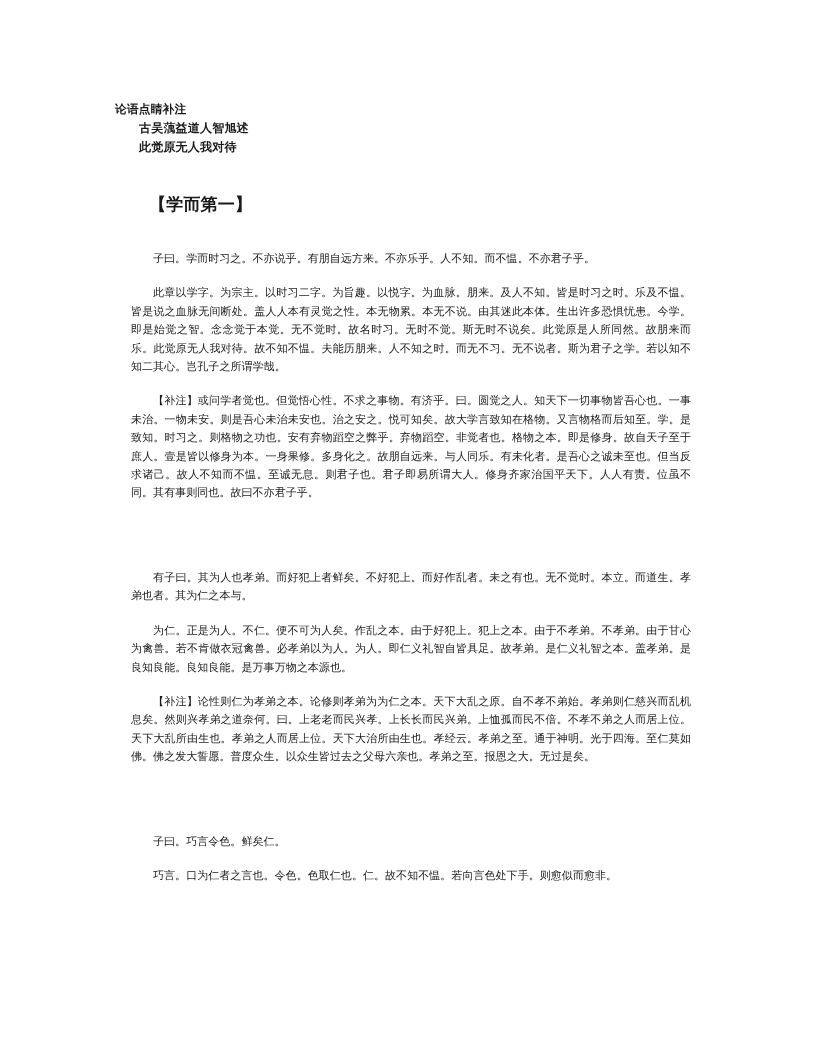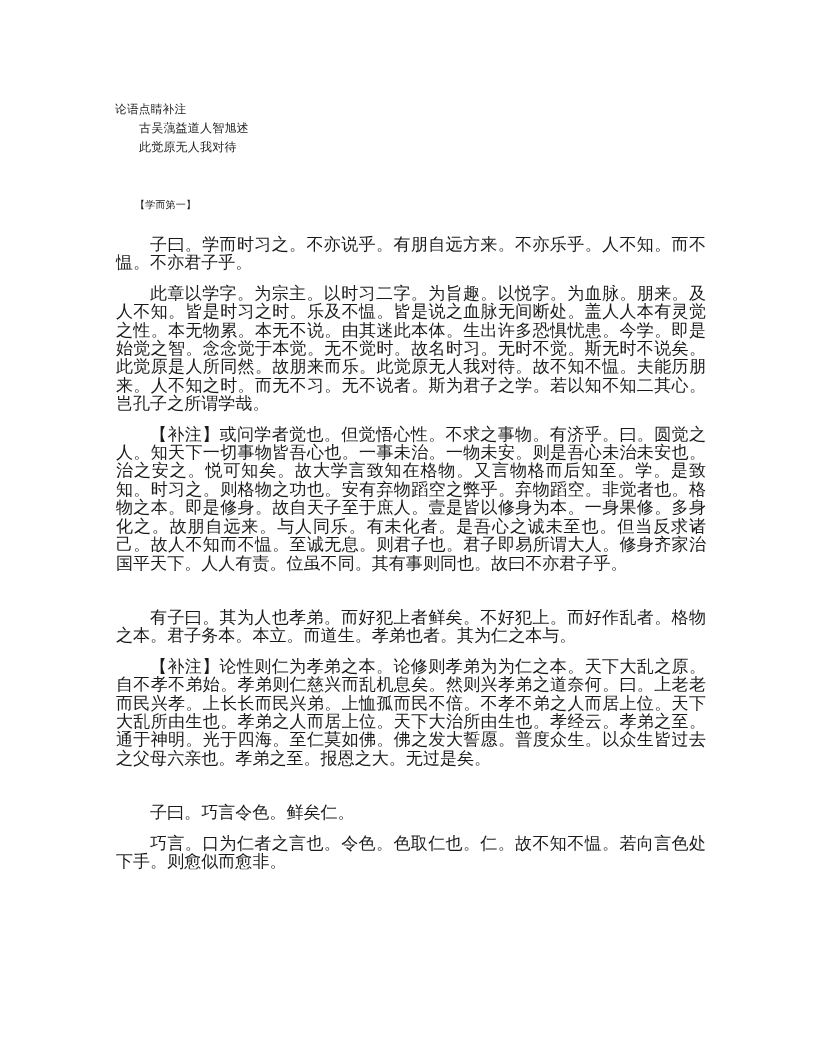--- a/index.html
+++ b/index.html
@@ -27,48 +27,49 @@
   .content {
     position: absolute;
     left: 115px;
     top: 100px;
     width: 592px;
   }
 
   
   .titleblock {
     margin: 0;
+    font-weight: bold;
   }
   .doc-title {
     font-size: 11.7px;
     line-height: 19px;
     text-align: left;
     letter-spacing: 0.2px;
   }
   .byline {
     font-size: 12px;
     line-height: 19px;
     text-indent: 2em;
     letter-spacing: 0.2px;
   }
 
   .gap-lg { height: 38px; }
   .gap-md { height: 20px; }
 
   .chapter-head {
-    font-size: 10px;
+    font-size: 17px;
     line-height: 19px;
     text-indent: 2em;
-    font-weight: 400;
+    font-weight: 700;
     letter-spacing: 0.2px;
   }
 
   p.para {
-    margin: 1px;
-    font-size: 17px;
+    margin: 16px;
+    font-size: 11px;
     line-height: 18.4px;
     text-indent: 2em;
     text-align: justify;
     text-justify: inter-ideograph;
     letter-spacing: 0.05px;
     word-break: break-all;
   }
   p.para + p.para {
     margin-top: 12px;
   }
@@ -96,21 +97,22 @@
 
     <div>
       <p class="para">子曰。学而时习之。不亦说乎。有朋自远方来。不亦乐乎。人不知。而不愠。不亦君子乎。</p>
       <p class="para">此章以学字。为宗主。以时习二字。为旨趣。以悦字。为血脉。朋来。及人不知。皆是时习之时。乐及不愠。皆是说之血脉无间断处。盖人人本有灵觉之性。本无物累。本无不说。由其迷此本体。生出许多恐惧忧患。今学。即是始觉之智。念念觉于本觉。无不觉时。故名时习。无时不觉。斯无时不说矣。此觉原是人所同然。故朋来而乐。此觉原无人我对待。故不知不愠。夫能历朋来。人不知之时。而无不习。无不说者。斯为君子之学。若以知不知二其心。岂孔子之所谓学哉。</p>
       <p class="para">【补注】或问学者觉也。但觉悟心性。不求之事物。有济乎。曰。圆觉之人。知天下一切事物皆吾心也。一事未治。一物未安。则是吾心未治未安也。治之安之。悦可知矣。故大学言致知在格物。又言物格而后知至。学。是致知。时习之。则格物之功也。安有弃物蹈空之弊乎。弃物蹈空。非觉者也。格物之本。即是修身。故自天子至于庶人。壹是皆以修身为本。一身果修。多身化之。故朋自远来。与人同乐。有未化者。是吾心之诚未至也。但当反求诸己。故人不知而不愠。至诚无息。则君子也。君子即易所谓大人。修身齐家治国平天下。人人有责。位虽不同。其有事则同也。故曰不亦君子乎。</p>
     </div>
 
     <div class="block-gap-big"></div>
 
     <div>
-      <p class="para">有子曰。其为人也孝弟。而好犯上者鲜矣。不好犯上。而好作乱者。格物之本。君子务本。本立。而道生。孝弟也者。其为仁之本与。</p>
+      <p class="para">有子曰。其为人也孝弟。而好犯上者鲜矣。不好犯上。而好作乱者。未之有也。无不觉时。本立。而道生。孝弟也者。其为仁之本与。</p>
+      <p class="para">为仁。正是为人。不仁。便不可为人矣。作乱之本。由于好犯上。犯上之本。由于不孝弟。不孝弟。由于甘心为禽兽。若不肯做衣冠禽兽。必孝弟以为人。为人。即仁义礼智自皆具足。故孝弟。是仁义礼智之本。盖孝弟。是良知良能。良知良能。是万事万物之本源也。</p>
       <p class="para">【补注】论性则仁为孝弟之本。论修则孝弟为为仁之本。天下大乱之原。自不孝不弟始。孝弟则仁慈兴而乱机息矣。然则兴孝弟之道奈何。曰。上老老而民兴孝。上长长而民兴弟。上恤孤而民不倍。不孝不弟之人而居上位。天下大乱所由生也。孝弟之人而居上位。天下大治所由生也。孝经云。孝弟之至。通于神明。光于四海。至仁莫如佛。佛之发大誓愿。普度众生。以众生皆过去之父母六亲也。孝弟之至。报恩之大。无过是矣。</p>
     </div>
 
     <div class="block-gap-big"></div>
 
     <div>
       <p class="para">子曰。巧言令色。鲜矣仁。</p>
       <p class="para">巧言。口为仁者之言也。令色。色取仁也。仁。故不知不愠。若向言色处下手。则愈似而愈非。</p>
     </div>
 

